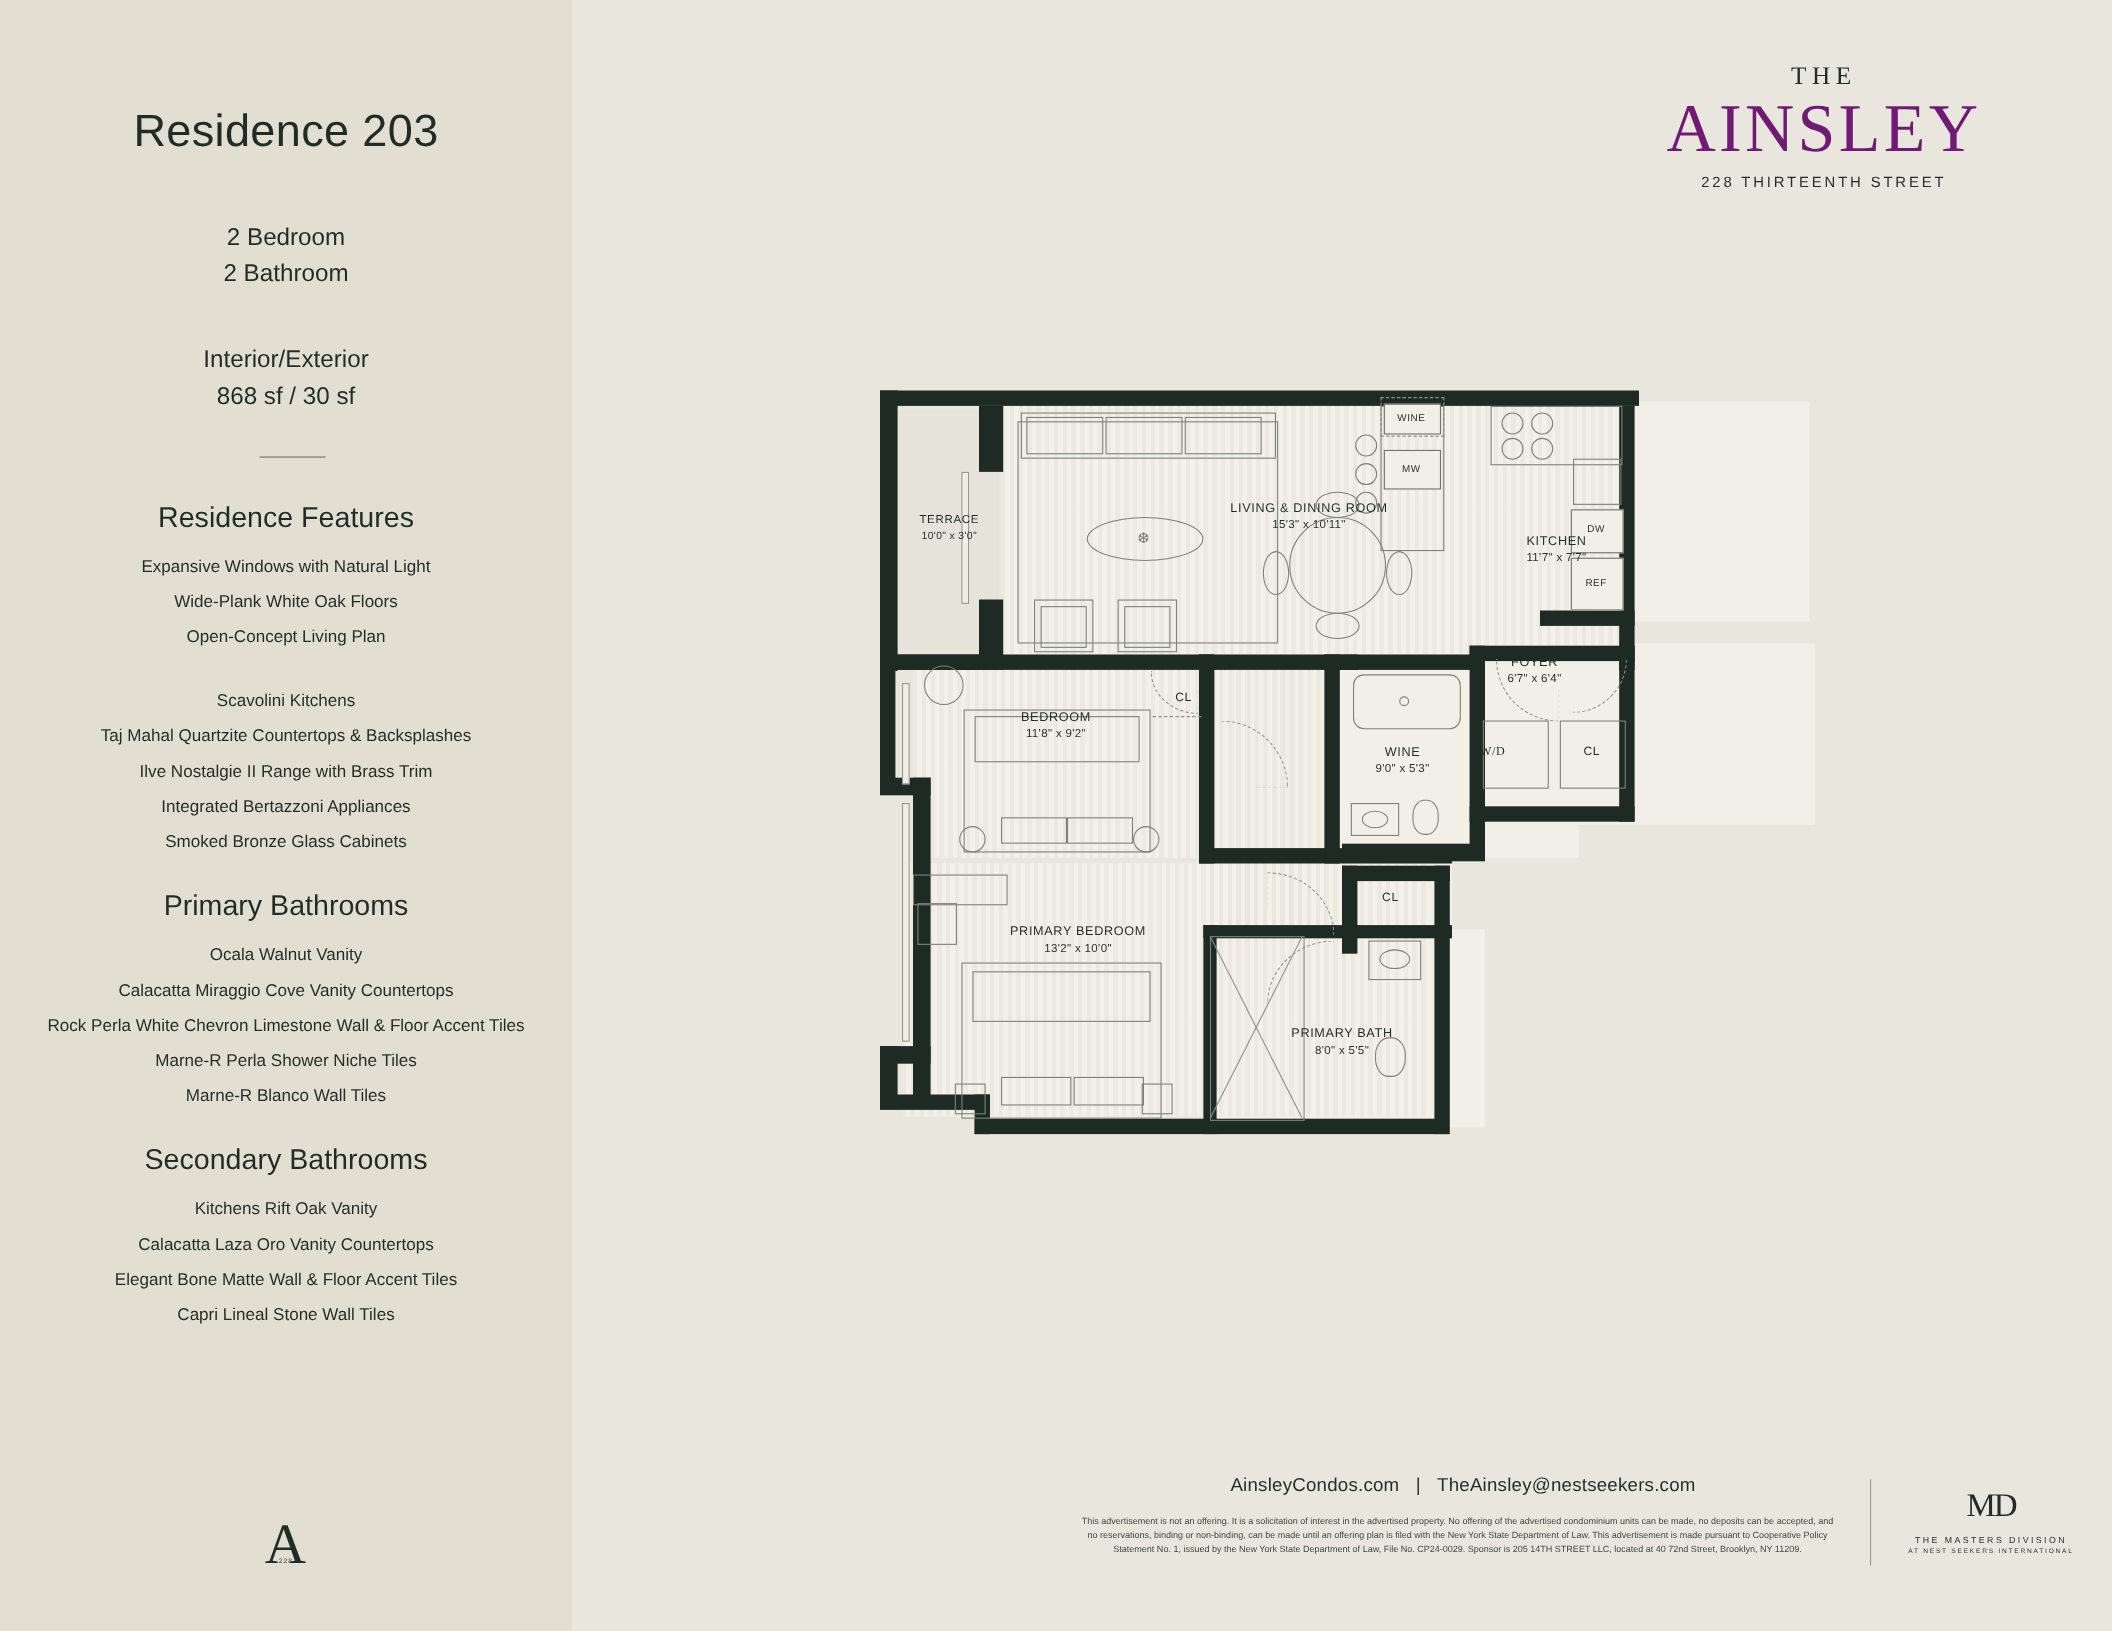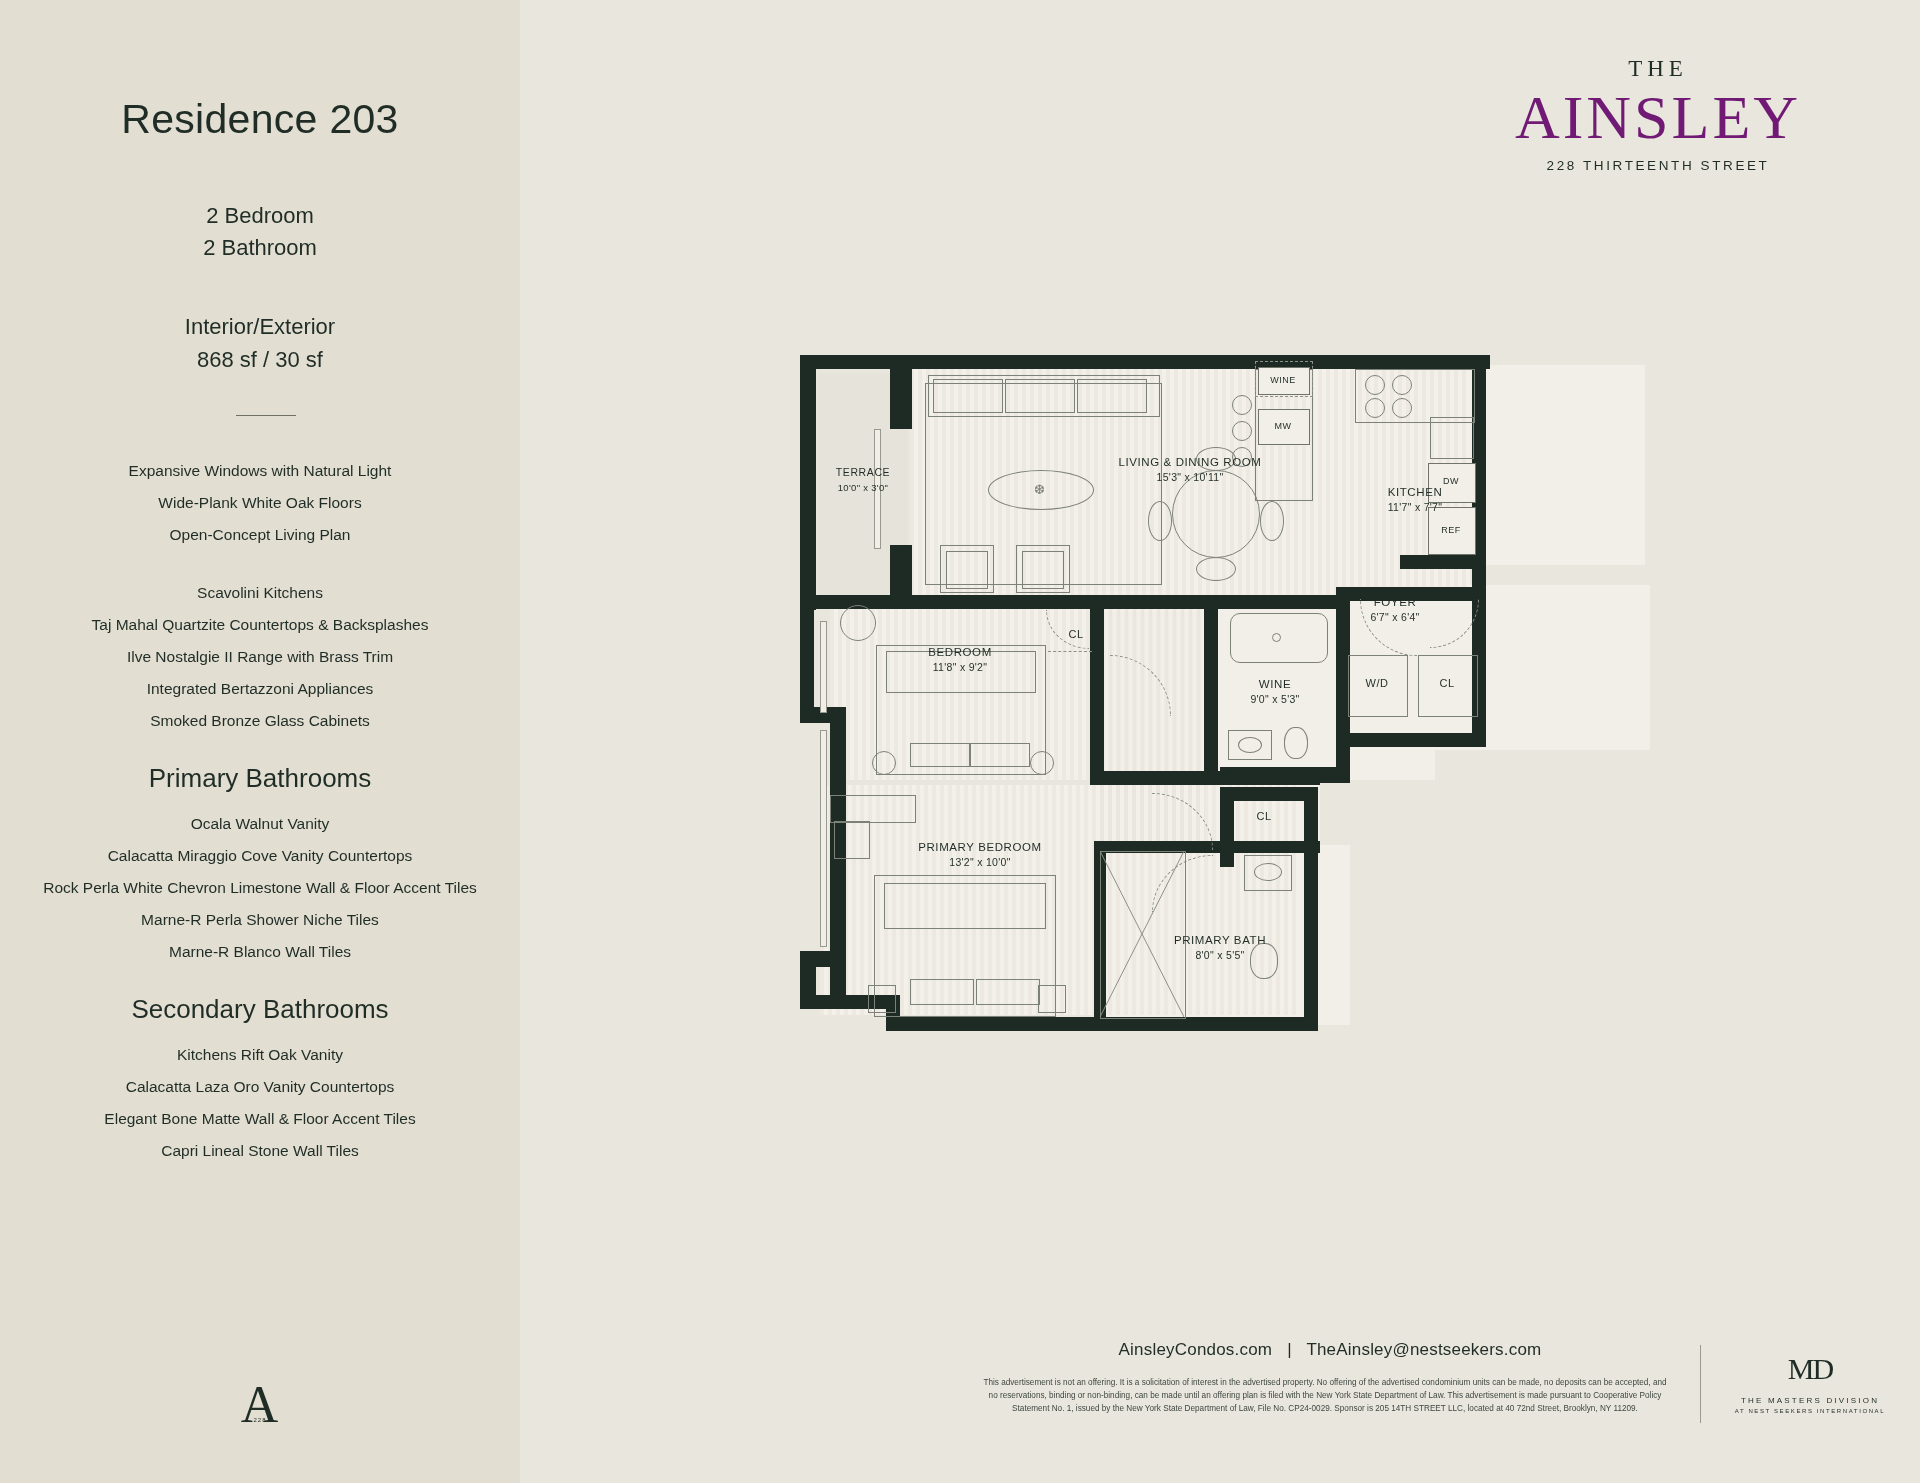--- a/index.html
+++ b/index.html
@@ -114,20 +114,21 @@
       <div>2 Bathroom</div>
     </div>
     <div class="res-area-label">
       <div>Interior/Exterior</div>
       <div>868 sf / 30 sf</div>
     </div>
     <div class="rule"></div>
 
     <div class="feat-wrap">
       <div class="feat-group">
+        <div class="feat-head">Residence Features</div>
         <div class="feat-item">Expansive Windows with Natural Light</div>
         <div class="feat-item">Wide-Plank White Oak Floors</div>
         <div class="feat-item">Open-Concept Living Plan</div>
       </div>
       <div class="feat-group">
         <div class="feat-item">Scavolini Kitchens</div>
         <div class="feat-item">Taj Mahal Quartzite Countertops &amp; Backsplashes</div>
         <div class="feat-item">Ilve Nostalgie II Range with Brass Trim</div>
         <div class="feat-item">Integrated Bertazzoni Appliances</div>
         <div class="feat-item">Smoked Bronze Glass Cabinets</div>
@@ -270,21 +271,21 @@
     <div class="oval" style="left:430px;top:258px;width:96px;height:48px;border-radius:10px;"></div>
     <div class="oval" style="left:472px;top:278px;width:7px;height:7px;"></div>
     <div class="thin" style="left:428px;top:375px;width:42px;height:28px;"></div>
     <div class="oval" style="left:438px;top:382px;width:22px;height:14px;"></div>
     <div class="oval" style="left:484px;top:372px;width:22px;height:30px;border-radius:45%;"></div>
     <div class="dash" style="left:310px;top:300px;width:60px;height:60px;border-radius:0 100% 0 0;border-bottom:none;border-left:none;"></div>
 
     <div class="dash" style="left:560px;top:244px;width:56px;height:56px;border-radius:0 0 0 100%;border-top:none;border-right:none;"></div>
     <div class="dash" style="left:630px;top:244px;width:48px;height:48px;border-radius:0 0 100% 0;border-top:none;border-left:none;"></div>
     <div class="thin" style="left:548px;top:300px;width:58px;height:60px;"></div>
-    <div class="appl-lbl" style="left:548px;top:322px;width:58px;font-size:11px;">W/D</div>
+    <div class="appl-lbl" style="left:528px;top:322px;width:58px;font-size:11px;font-family:Liberation Serif, serif;">W/D</div>
     <div class="thin" style="left:618px;top:300px;width:58px;height:60px;"></div>
     <div class="appl-lbl" style="left:618px;top:322px;width:58px;font-size:11px;">CL</div>
 
     <div class="thin" style="left:30px;top:440px;width:84px;height:26px;"></div>
     <div class="thin" style="left:34px;top:466px;width:34px;height:36px;"></div>
     <div class="thin" style="left:74px;top:520px;width:180px;height:140px;"></div>
     <div class="thin" style="left:84px;top:528px;width:160px;height:44px;"></div>
     <div class="thin" style="left:110px;top:624px;width:62px;height:24px;"></div>
     <div class="thin" style="left:176px;top:624px;width:62px;height:24px;"></div>
     <div class="thin" style="left:68px;top:630px;width:26px;height:26px;"></div>

